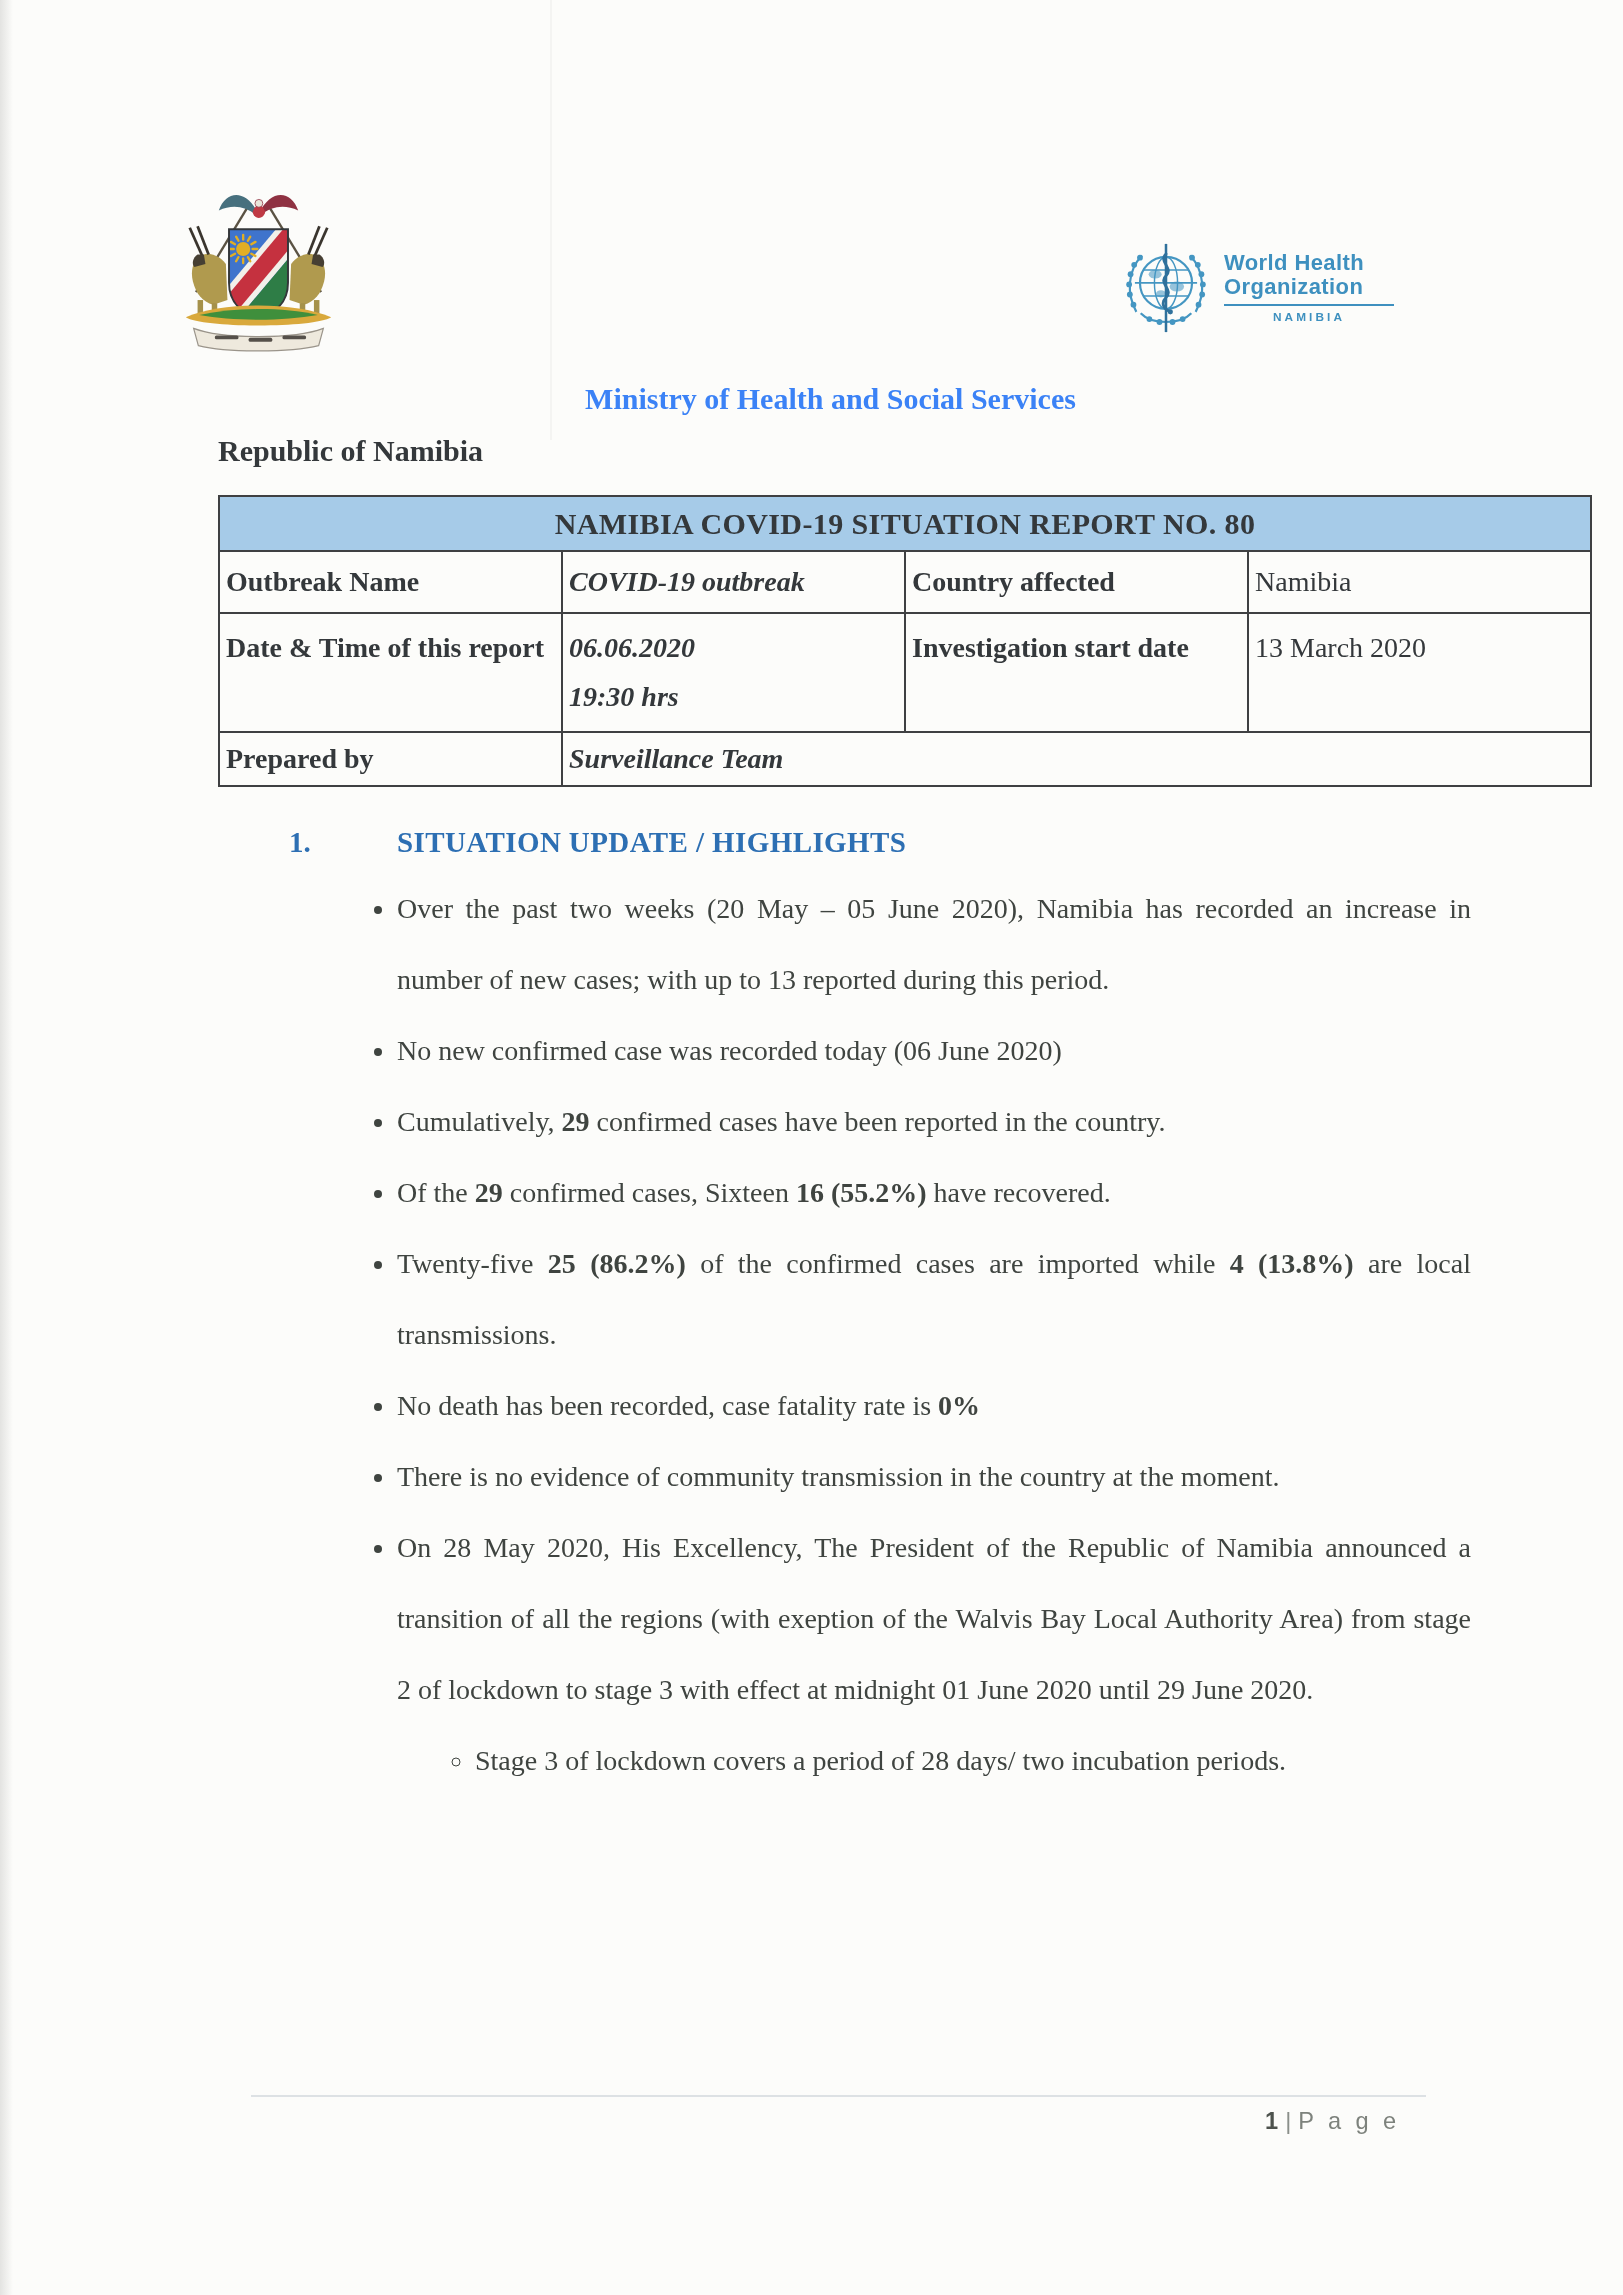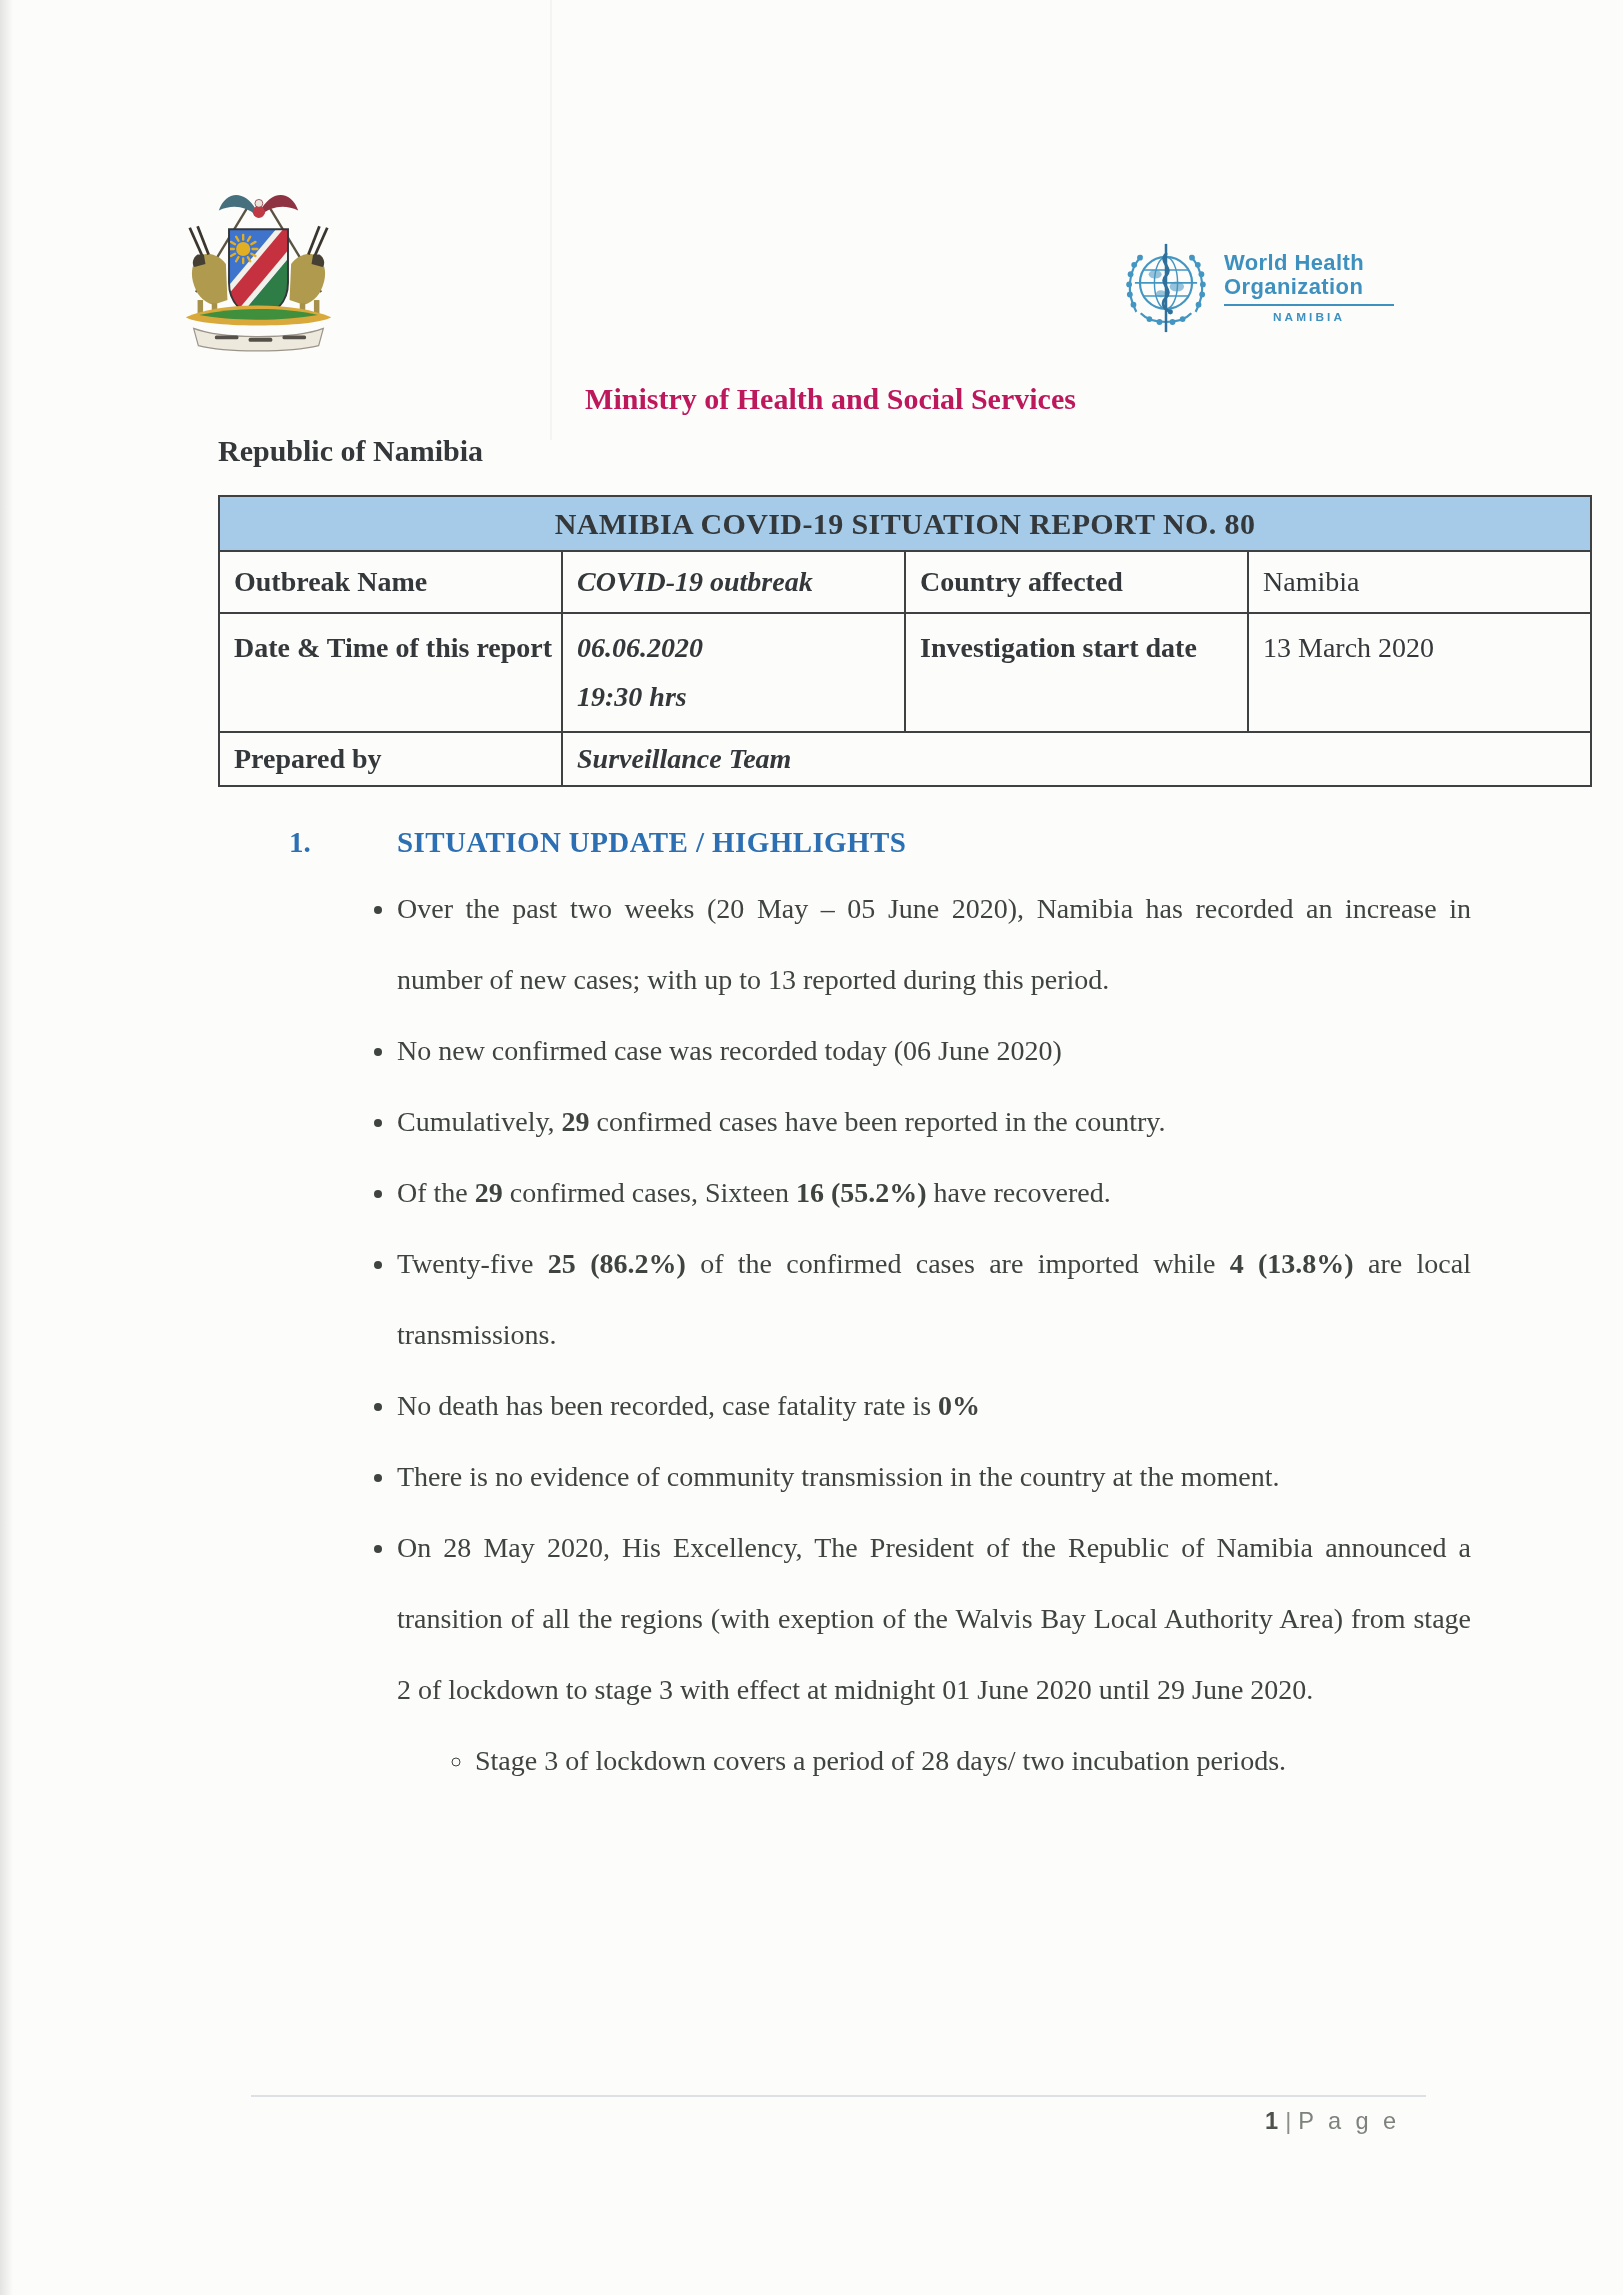--- a/index.html
+++ b/index.html
@@ -19,28 +19,28 @@
   
   .coat{position:absolute;left:174px;top:182px;width:169px;height:185px;}
   .who{position:absolute;left:1119px;top:240px;display:flex;align-items:flex-start;}
   .who-emblem{width:94px;height:96px;}
   .who-text{margin-left:11px;margin-top:11px;font-family:"Liberation Sans",sans-serif;color:#3e90bf;}
   .who-line{font-size:22px;font-weight:bold;line-height:23.6px;letter-spacing:0.4px;}
   .who-rule{height:2.4px;background:#3e90bf;margin:5.5px 0 3.9px 0;width:170px;}
   .who-country{font-size:11.8px;font-weight:bold;letter-spacing:3.1px;text-align:center;width:170px;}
 
   .title-1{position:absolute;left:218px;top:382px;width:1225px;text-align:center;
-    font-size:30px;font-weight:bold;color:#be185d;}
+    font-size:30px;font-weight:bold;color:#3b82f6;}
   .title-2{position:absolute;left:218px;top:434px;width:1225px;text-align:left;
     font-size:30px;font-weight:bold;color:#34383b;}
 
   
   .rtable{position:absolute;left:218px;top:495px;border-collapse:collapse;table-layout:fixed;
     width:1374px;font-size:28px;color:#34383b;}
-  .rtable td{border:2.4px solid #3f4042;padding:0 0 0 14px;vertical-align:middle;}
+  .rtable td{border:2.4px solid #3f4042;padding:0 0 0 6px;vertical-align:middle;}
   .rtable .c0{width:259px;}.rtable .c1{width:333px;}.rtable .c2{width:339px;}.rtable .c3{width:314px;}
   .rtable .thead td{background:#a6cbe8;text-align:center;font-weight:bold;font-size:30px;
     height:53px;padding:0;letter-spacing:0.4px;}
   .rtable .r1 td{height:60px;}
   .rtable .r2 td{height:108px;vertical-align:top;padding-top:9.4px;line-height:49px;}
   .rtable .r3 td{height:52px;border-radius:22px;}
   .rtable .lbl{font-weight:bold;}
   .rtable .val-i{font-weight:bold;font-style:italic;}
   .rtable .plain{font-weight:normal;}
 

